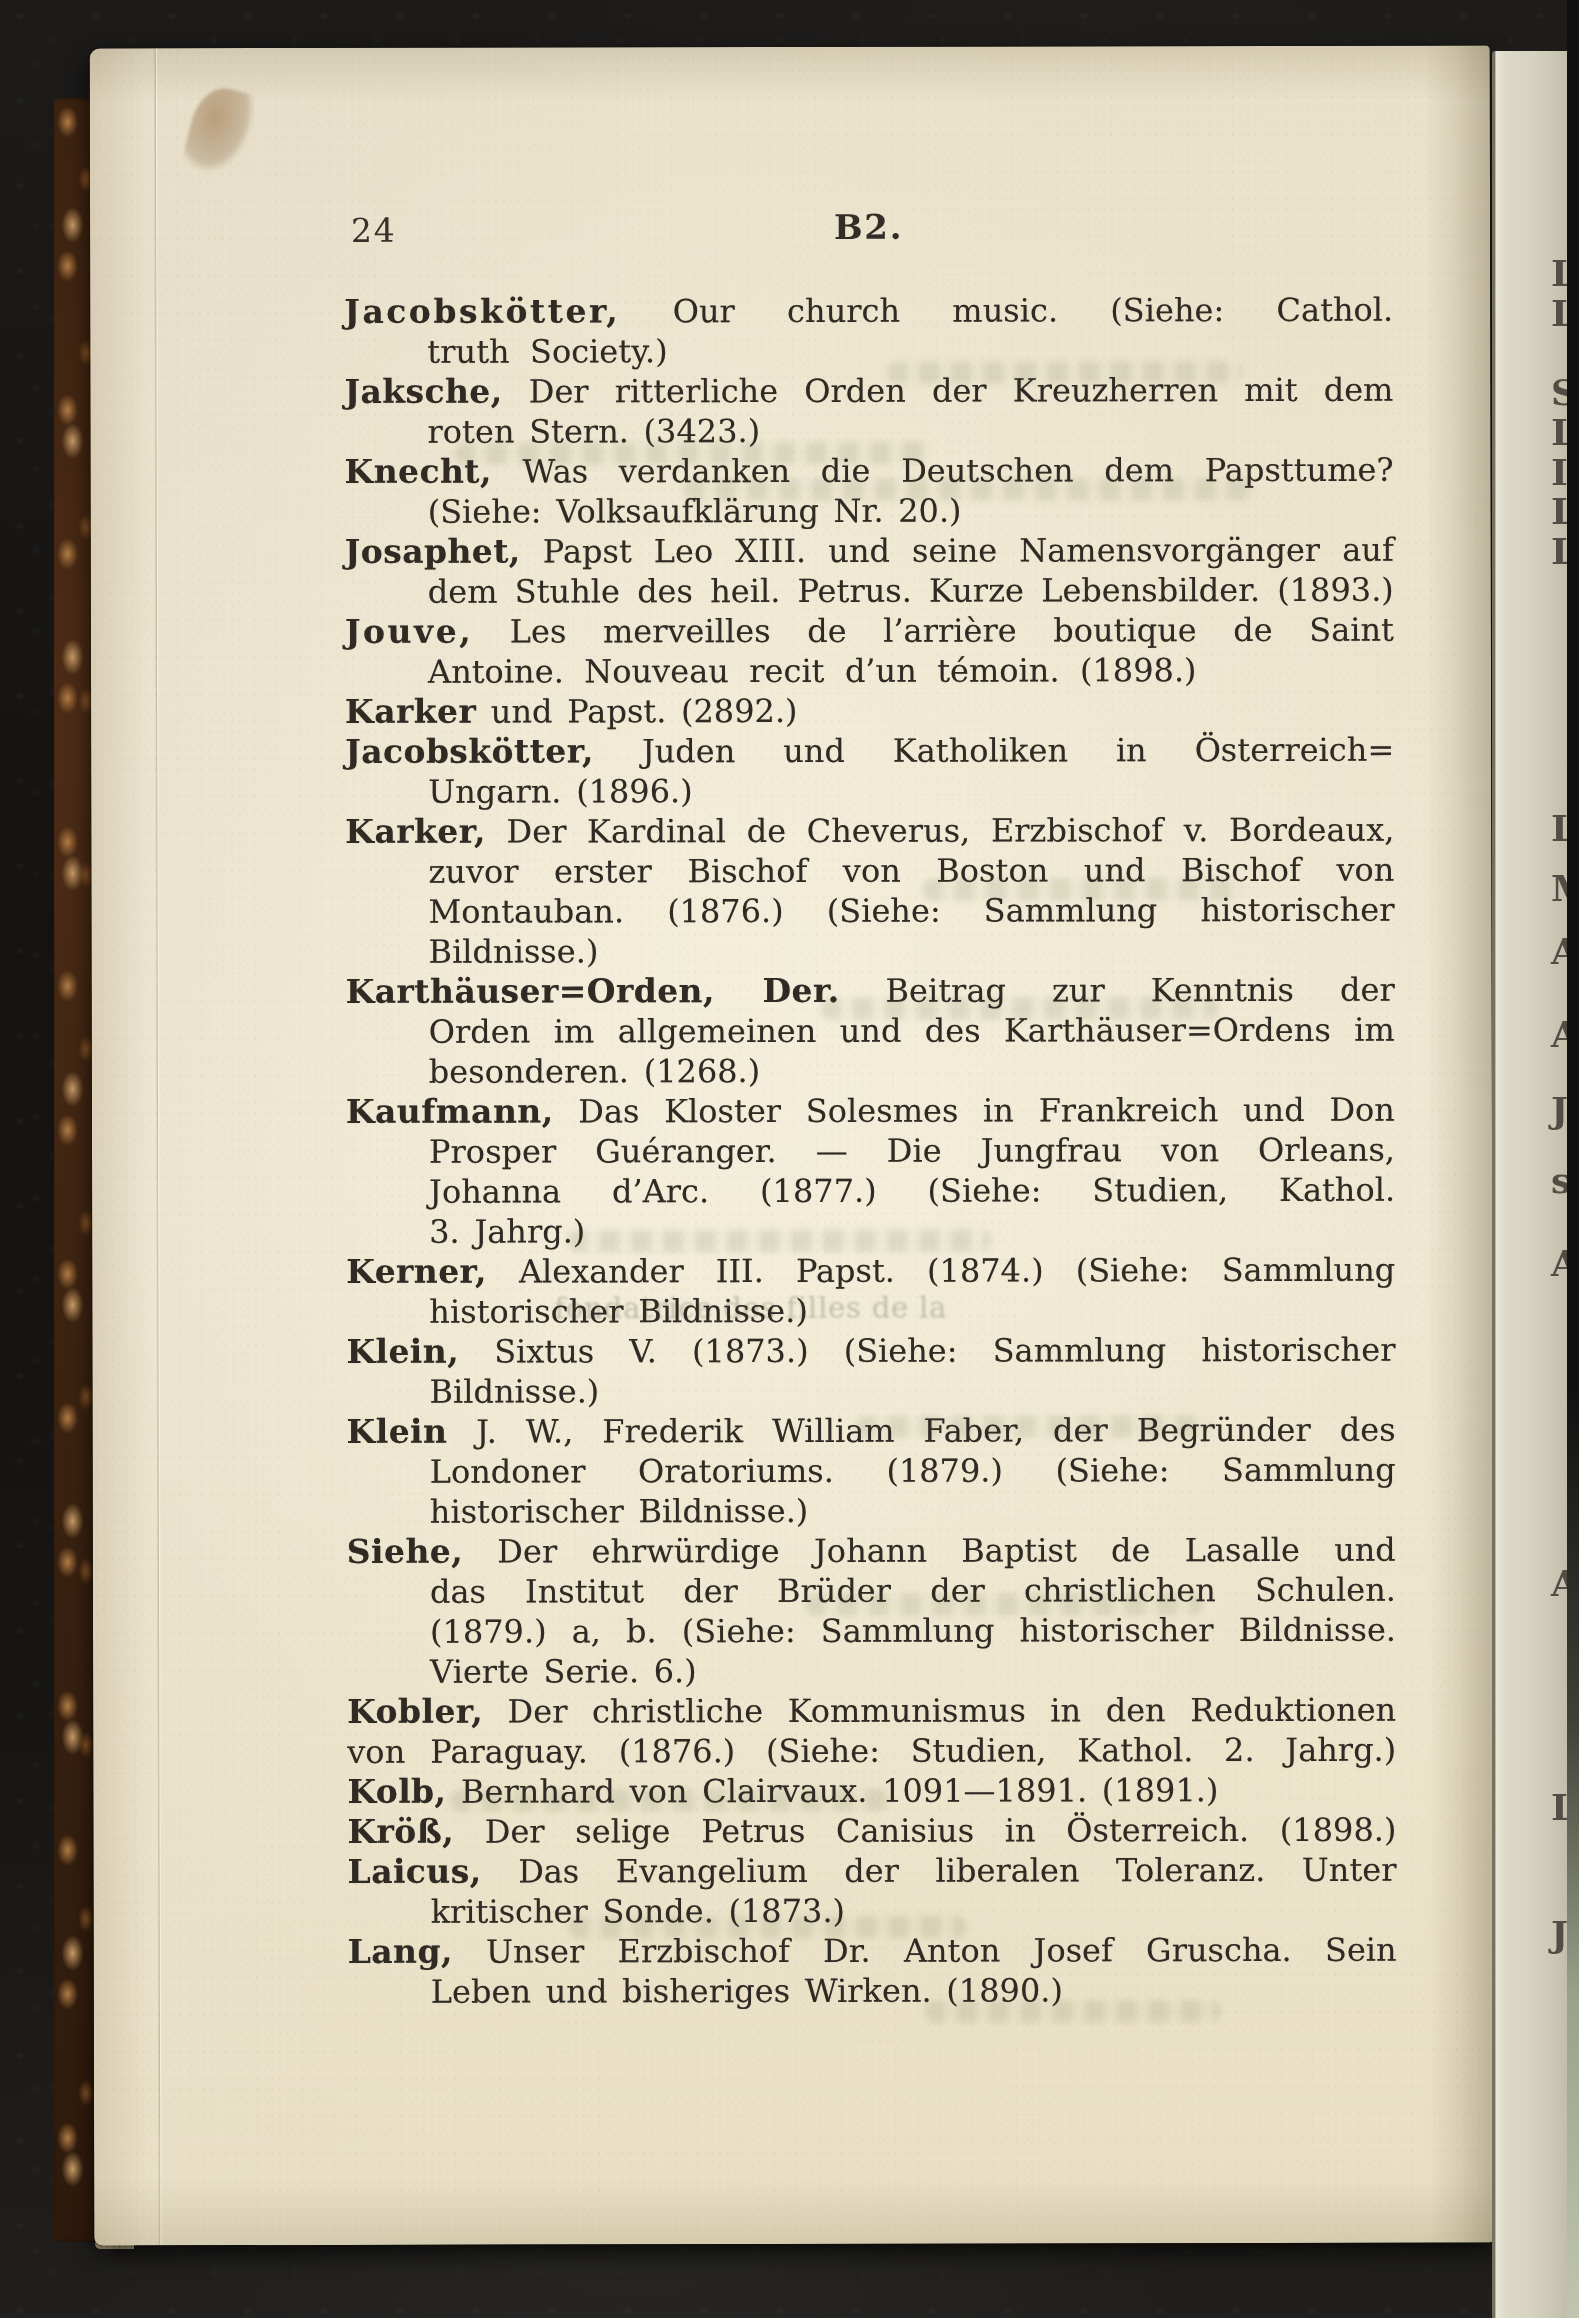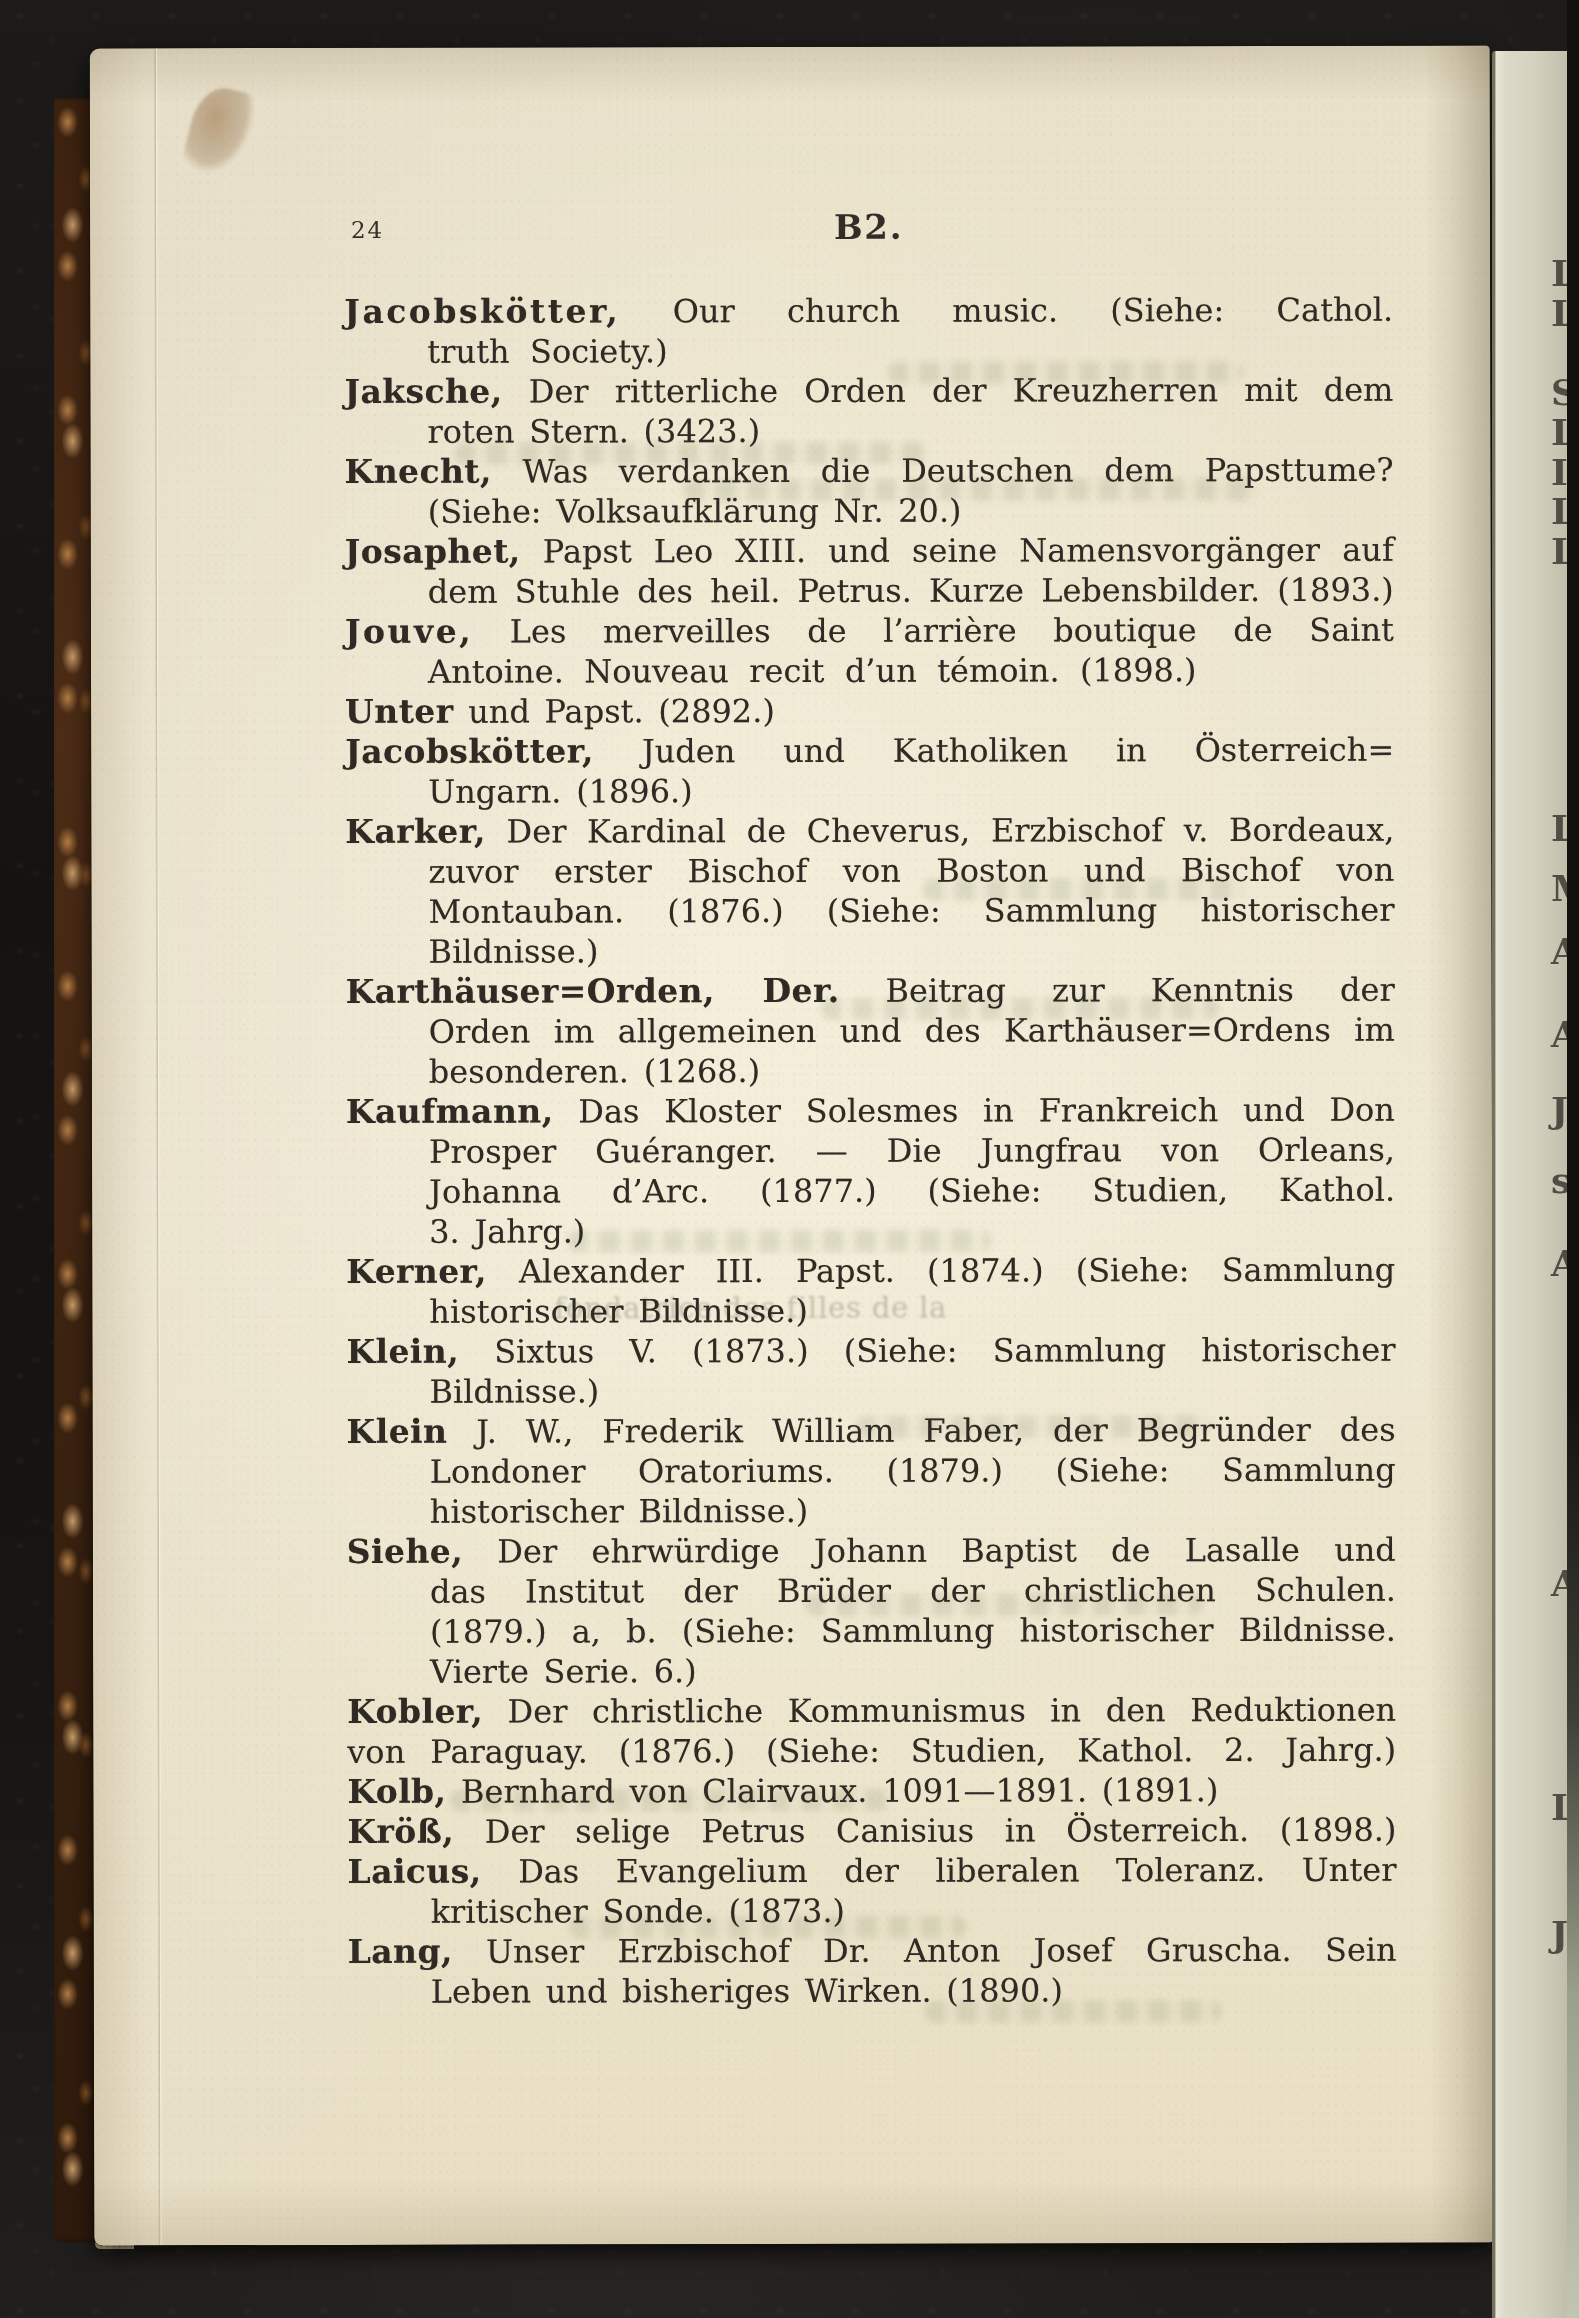--- a/index.html
+++ b/index.html
@@ -58,21 +58,21 @@
   .crease{position:absolute;left:64px;top:0;width:4.2px;height:100%;
     background:linear-gradient(90deg, rgba(0,0,0,0) 0%, rgba(115,95,55,0.28) 40%, rgba(255,255,248,0.45) 65%, rgba(0,0,0,0) 100%);}
   .corner-chip{position:absolute;left:98px;top:41px;width:73px;height:102px;
     transform:rotate(14deg);border-radius:40% 10% 50% 20%;
     background:radial-gradient(51px 76px at 30% 30%, rgba(148,104,58,0.55), rgba(110,74,38,0.25) 60%, rgba(0,0,0,0) 75%);
     filter:blur(1.7px);}
   .gutter-shade{position:absolute;right:0;top:0;width:66px;height:100%;
     background:linear-gradient(270deg, rgba(96,86,58,0.34) 0%, rgba(120,108,76,0.14) 55%, rgba(0,0,0,0) 100%);}
 
   
-  .pageno{position:absolute;left:261px;top:163px;font-size:23px;line-height:39px;
+  .pageno{position:absolute;left:261px;top:163px;font-size:33px;line-height:39px;
     color:#35302a;letter-spacing:1.7px;}
   .runhead{position:absolute;left:254px;top:161px;width:1049px;text-align:center;
     font-size:34px;line-height:39px;color:#322d27;letter-spacing:1.7px;font-weight:bold;}
 
   
   .textblock{position:absolute;left:254px;top:244px;width:1049px;color:#2f2a23;}
   .line{height:40px;line-height:40px;font-size:32px;
     text-align:justify;text-align-last:left;word-spacing:0.14em;white-space:nowrap;}
   .line.just{text-align-last:justify;white-space:normal;}
   .line.ind{padding-left:83px;}
@@ -142,21 +142,21 @@
         </div>
         <div class="entry">
           <div class="line just"><span class="lead">Josaphet,</span><span> Papst Leo XIII. und seine Namensvorgänger auf</span></div>
           <div class="line ind just"><span>dem Stuhle des heil. Petrus. Kurze Lebensbilder. (1893.)</span></div>
         </div>
         <div class="entry roman">
           <div class="line just"><span class="lead">Jouve,</span><span> Les merveilles de l’arrière boutique de Saint</span></div>
           <div class="line ind"><span>Antoine. Nouveau recit d’un témoin. (1898.)</span></div>
         </div>
         <div class="entry">
-          <div class="line"><span class="lead">Unter</span><span> und Papst. (2892.)</span></div>
+          <div class="line"><span class="lead">Karker</span><span> und Papst. (2892.)</span></div>
         </div>
         <div class="entry">
           <div class="line just"><span class="lead">Jacobskötter,</span><span> Juden und Katholiken in Österreich=</span></div>
           <div class="line ind"><span>Ungarn. (1896.)</span></div>
         </div>
         <div class="entry">
           <div class="line just"><span class="lead">Karker,</span><span> Der Kardinal de Cheverus, Erzbischof v. Bordeaux,</span></div>
           <div class="line ind just"><span>zuvor erster Bischof von Boston und Bischof von</span></div>
           <div class="line ind just"><span>Montauban. (1876.) (Siehe: Sammlung historischer</span></div>
           <div class="line ind"><span>Bildnisse.)</span></div>

